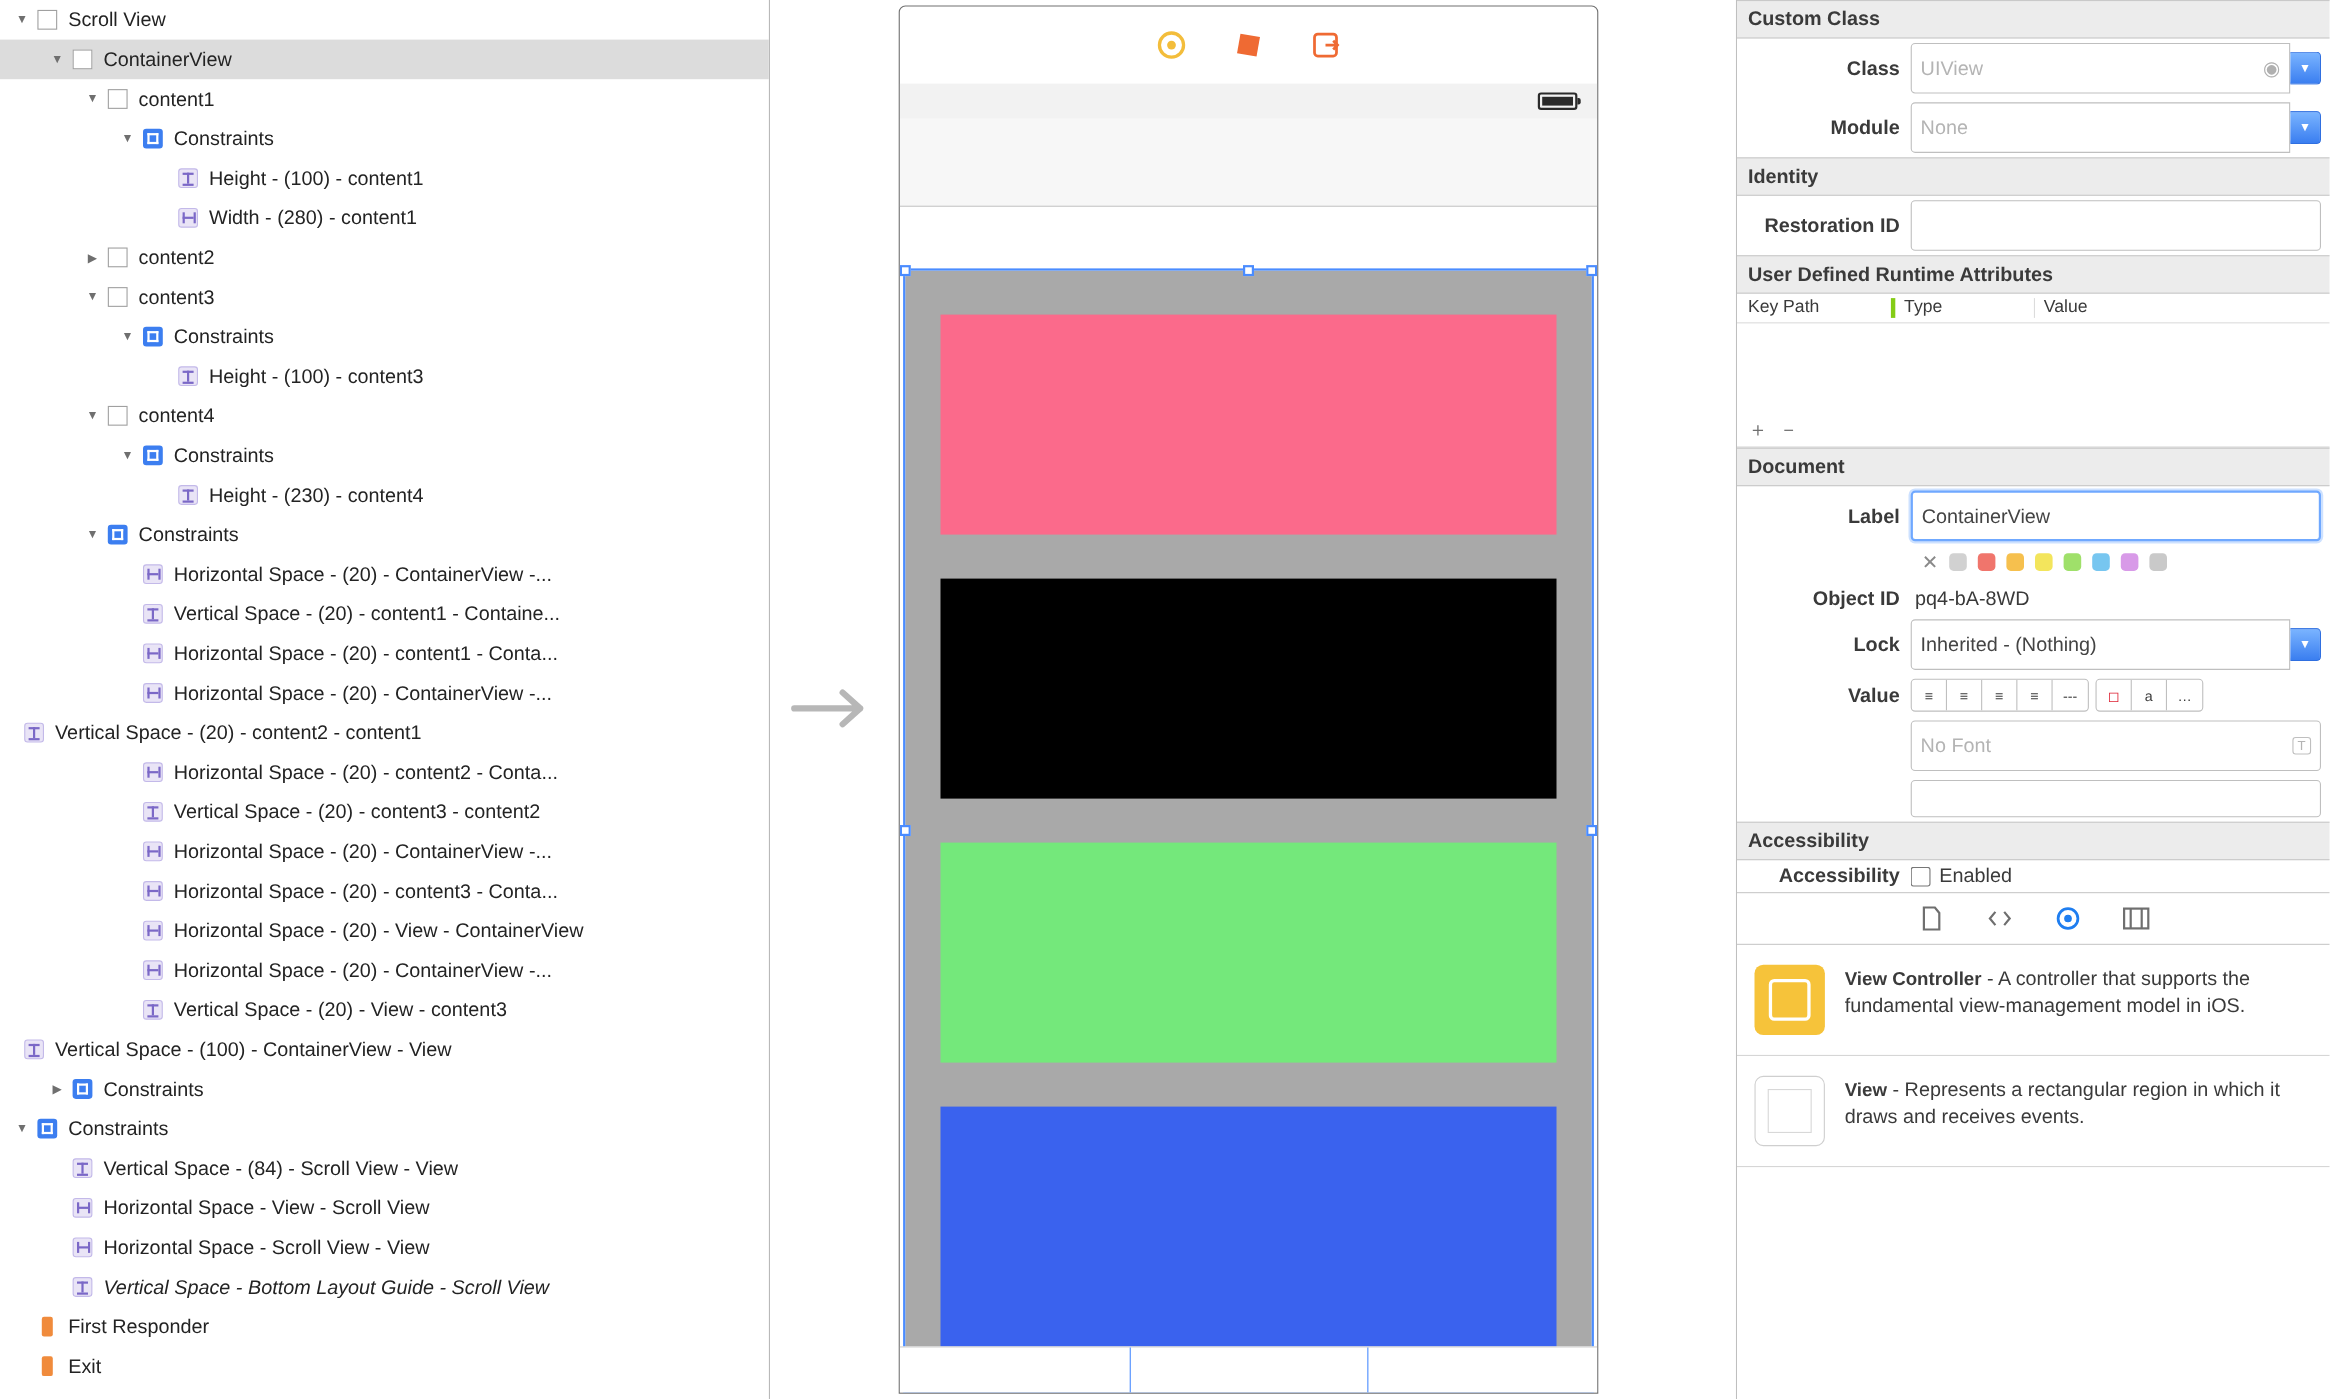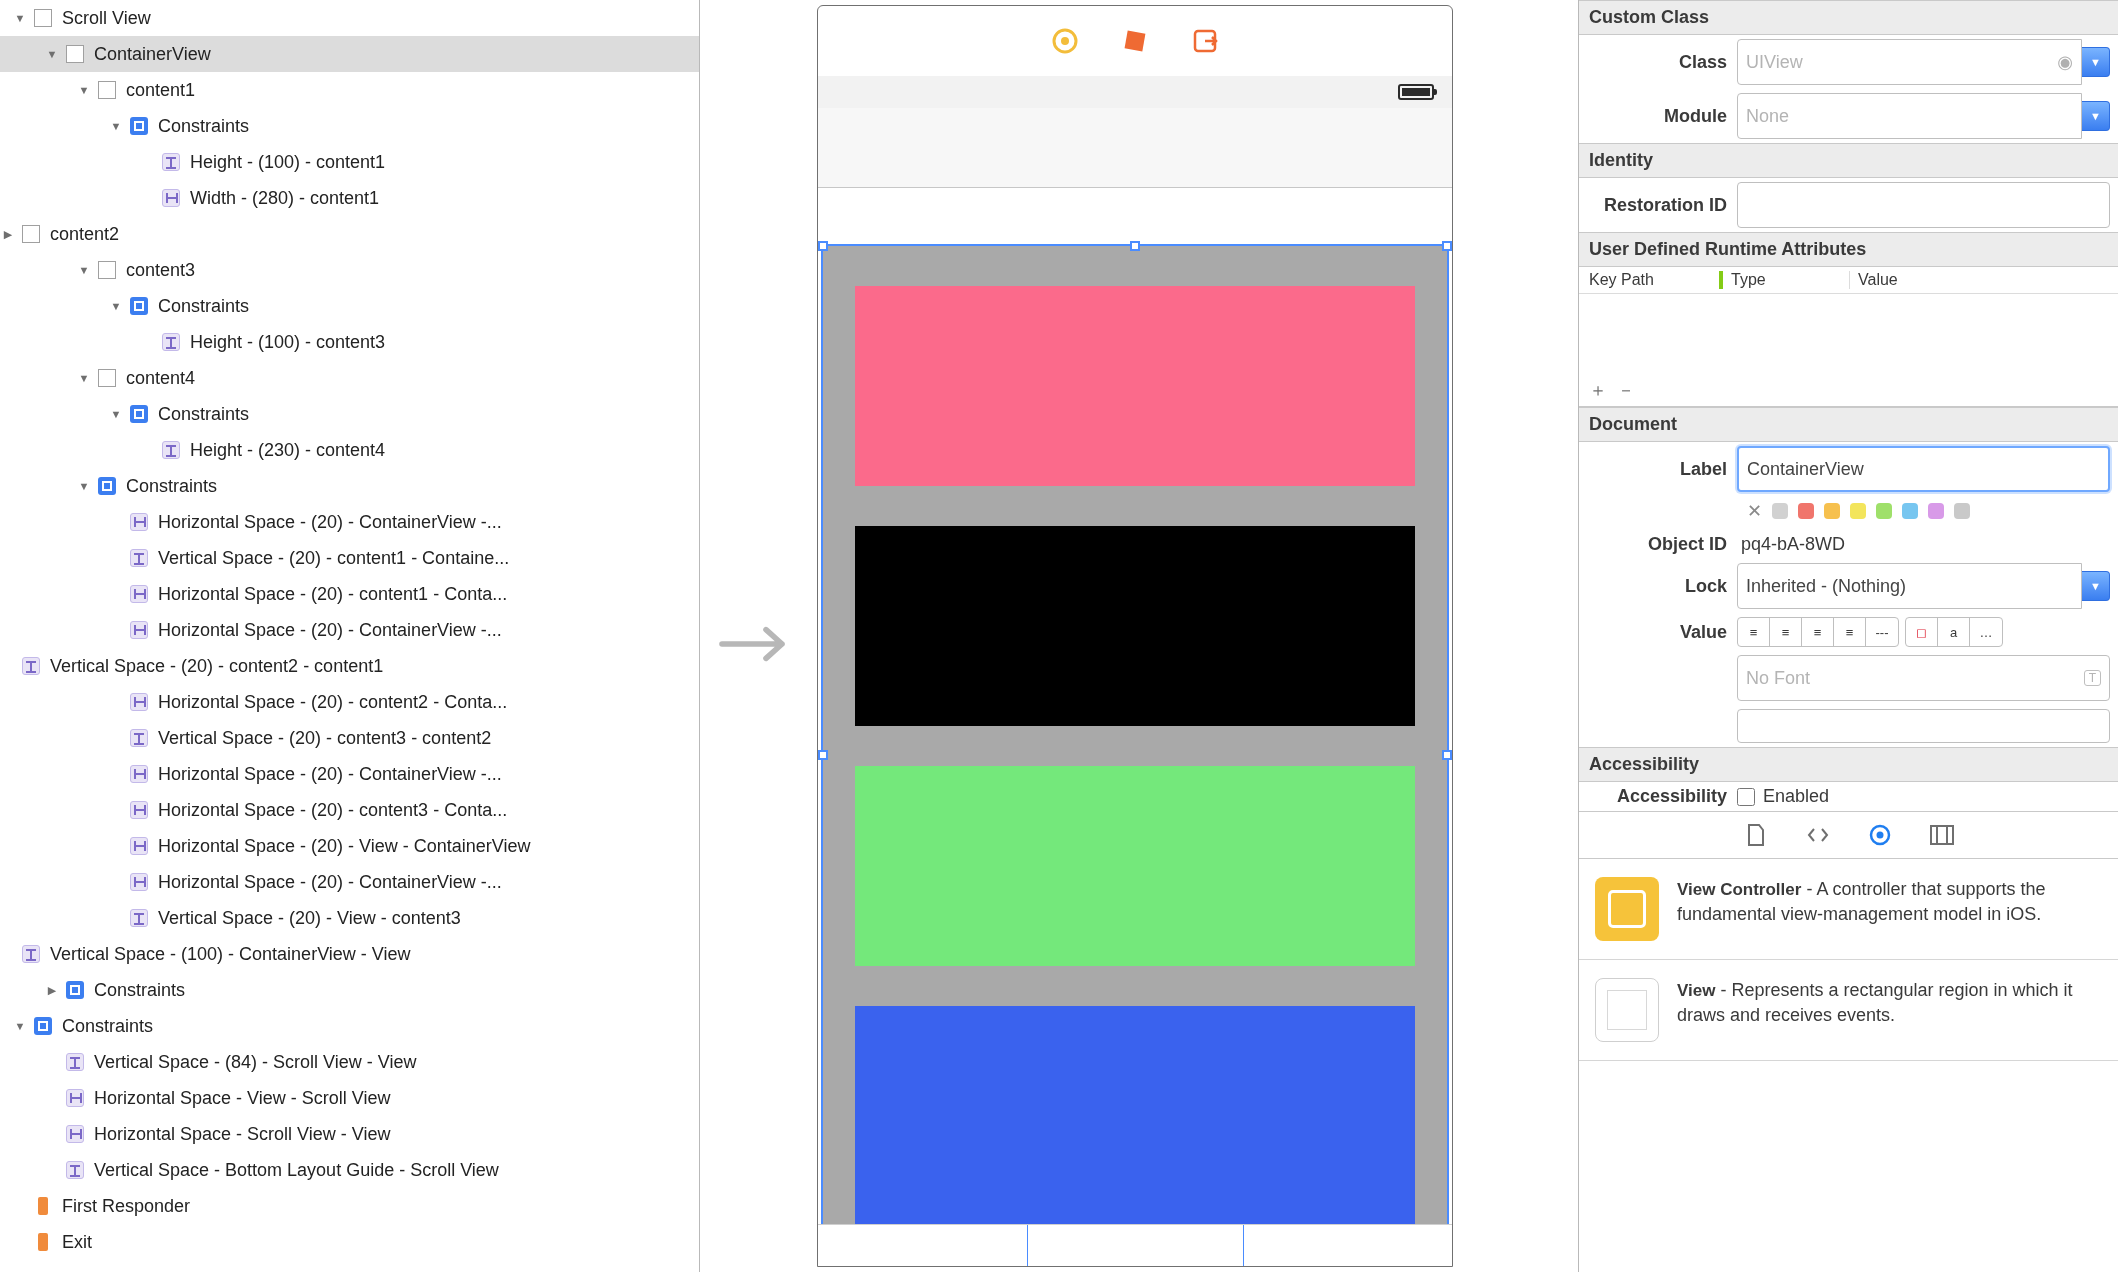--- a/index.html
+++ b/index.html
@@ -120,21 +120,21 @@
         </span>
         <span class="tree-label">Height - (100) - content1</span>
       </div>
       <div class="tree-row" style="padding-left: 140px;">
         <span class="disclosure "></span>
         <span class="icon">
           <span class="i-h"></span>
         </span>
         <span class="tree-label">Width - (280) - content1</span>
       </div>
-      <div class="tree-row" style="">
+      <div class="tree-row" style="padding-left: 76px;">
         <span class="disclosure right"></span>
         <span class="icon">
           <span class="i-view"></span>
         </span>
         <span class="tree-label">content2</span>
       </div>
       <div class="tree-row" style="padding-left: 76px;">
         <span class="disclosure down"></span>
         <span class="icon">
           <span class="i-view"></span>
@@ -302,21 +302,21 @@
         </span>
         <span class="tree-label">Horizontal Space - View - Scroll View</span>
       </div>
       <div class="tree-row" style="padding-left: 44px;">
         <span class="disclosure "></span>
         <span class="icon">
           <span class="i-h"></span>
         </span>
         <span class="tree-label">Horizontal Space - Scroll View - View</span>
       </div>
-      <div class="tree-row" style="padding-left: 44px;">
+      <div class="tree-row" style="padding-left: 44px; font-style: italic;">
         <span class="disclosure "></span>
         <span class="icon">
           <span class="i-v"></span>
         </span>
         <span class="tree-label">Vertical Space - Bottom Layout Guide - Scroll View</span>
       </div>
       <div class="tree-row" style="padding-left: 12px;">
         <span class="disclosure "></span>
         <span class="icon">
           <span class="i-orange"></span>

